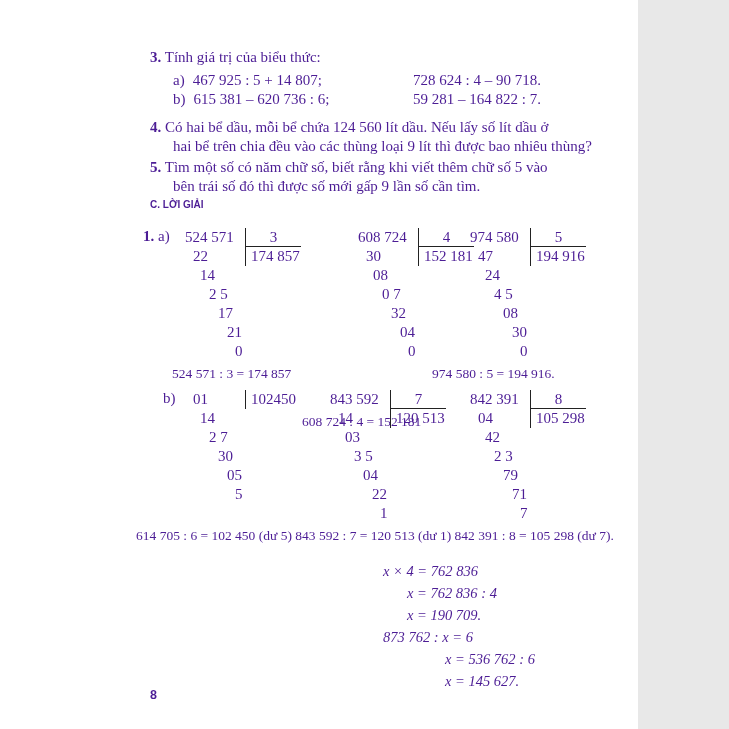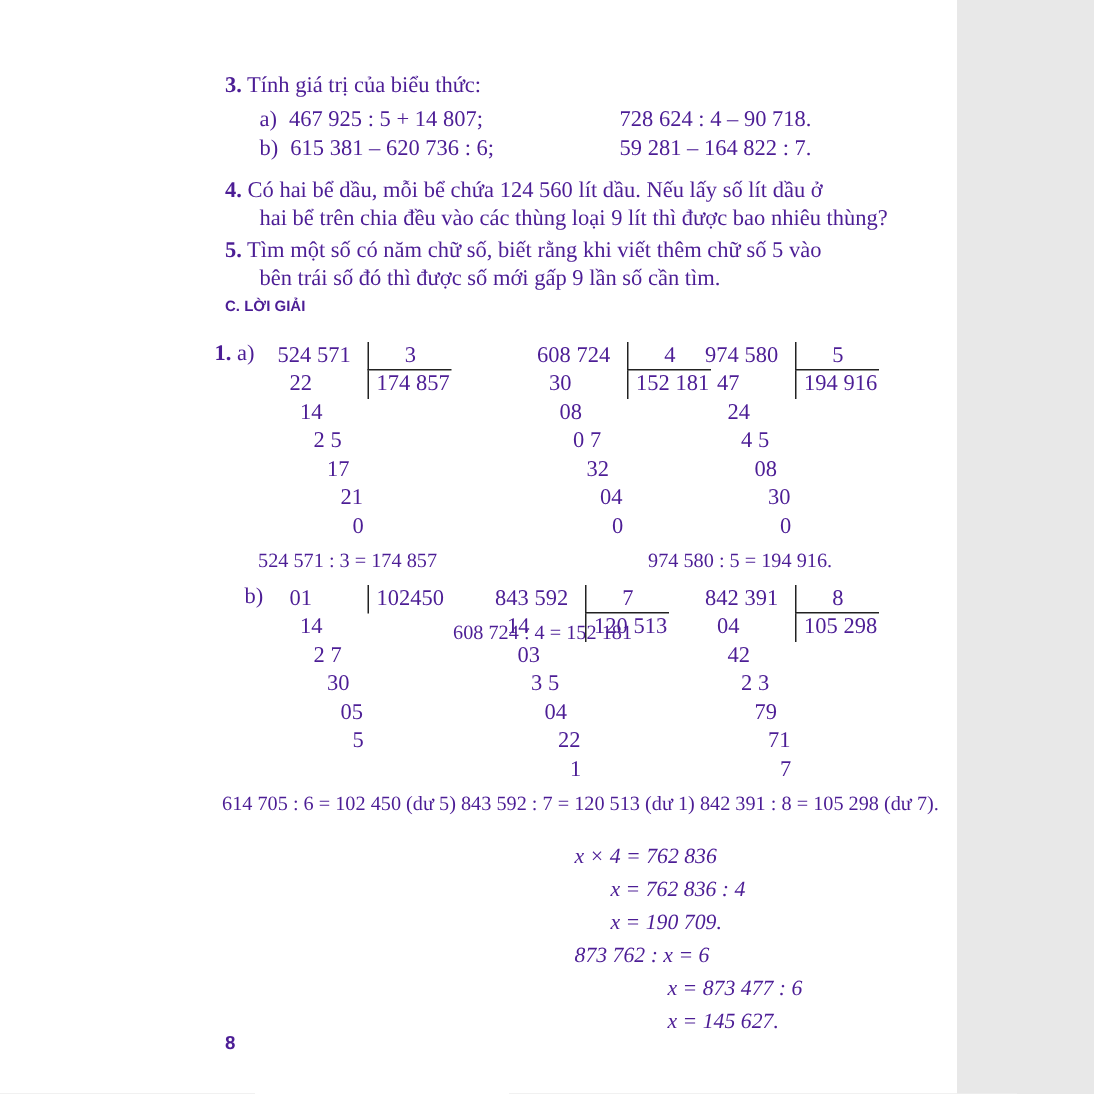--- a/index.html
+++ b/index.html
@@ -176,28 +176,28 @@
         <span class="ld-q">105 298</span>
       </div>
       <div class="ld-st i1">42</div>
       <div class="ld-st i2">2 3</div>
       <div class="ld-st i3">79</div>
       <div class="ld-st i4">71</div>
       <div class="ld-st i5">7</div>
     </div>
   </div>
 
-  <div class="abs summary" style="left:148px;top:528px;">614 705 : 6 = 102 450 (dư 5) 843 592 : 7 = 120 513 (dư 1) 842 391 : 8 = 105 298 (dư 7).</div>
+  <div class="abs summary" style="left:136px;top:528px;">614 705 : 6 = 102 450 (dư 5) 843 592 : 7 = 120 513 (dư 1) 842 391 : 8 = 105 298 (dư 7).</div>
 
   <div class="abs" style="top:560px;left:0;right:0;height:140px;">
     <div class="eqcol eq" style="left:383px;font-style:italic;">
       <div class="nowrap">x × 4 = 762 836</div>
       <div class="ind24 nowrap">x = 762 836 : 4</div>
       <div class="ind24 nowrap">x = 190 709.</div>
       <div class="nowrap">873 762 : x = 6</div>
-      <div class="ind62 nowrap">x = 873 477 : 6</div>
+      <div class="ind62 nowrap">x = 536 762 : 6</div>
       <div class="ind62 nowrap">x = 145 627.</div>
     </div>
   </div>
 
   <div class="abs pageno" style="left:150px;top:688px;">8</div>
 
 </div>
 
 </body></html>

